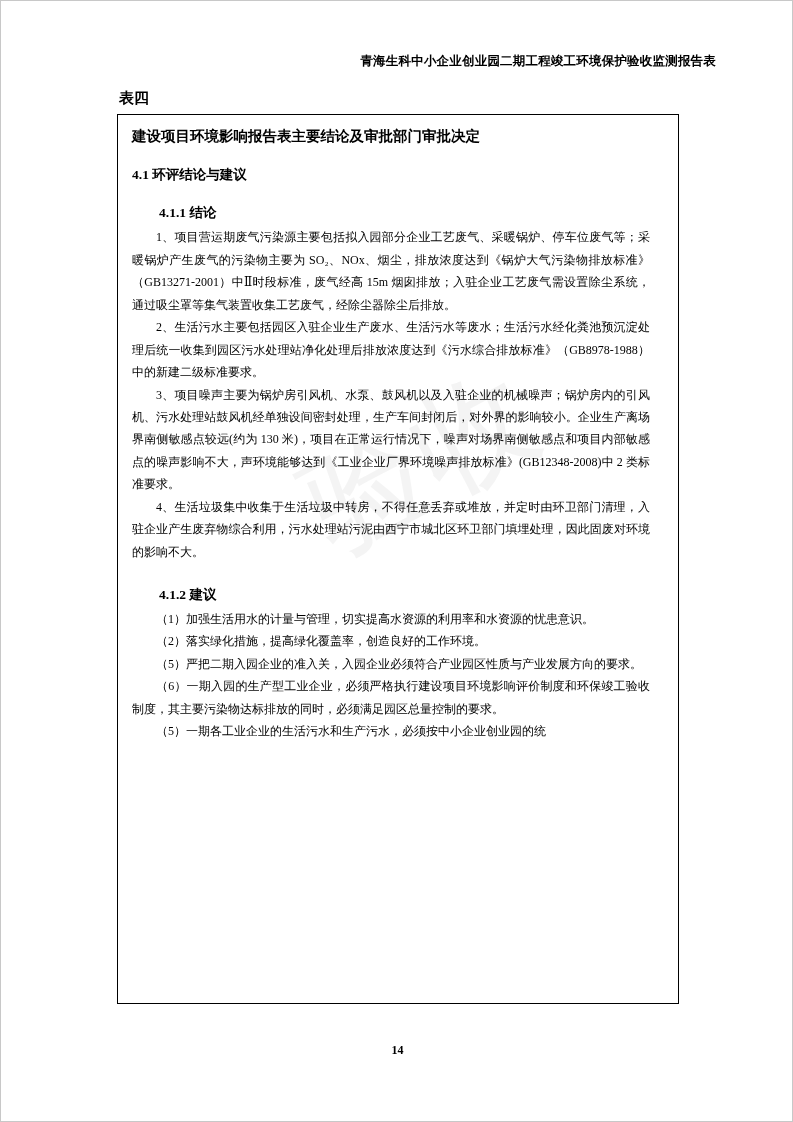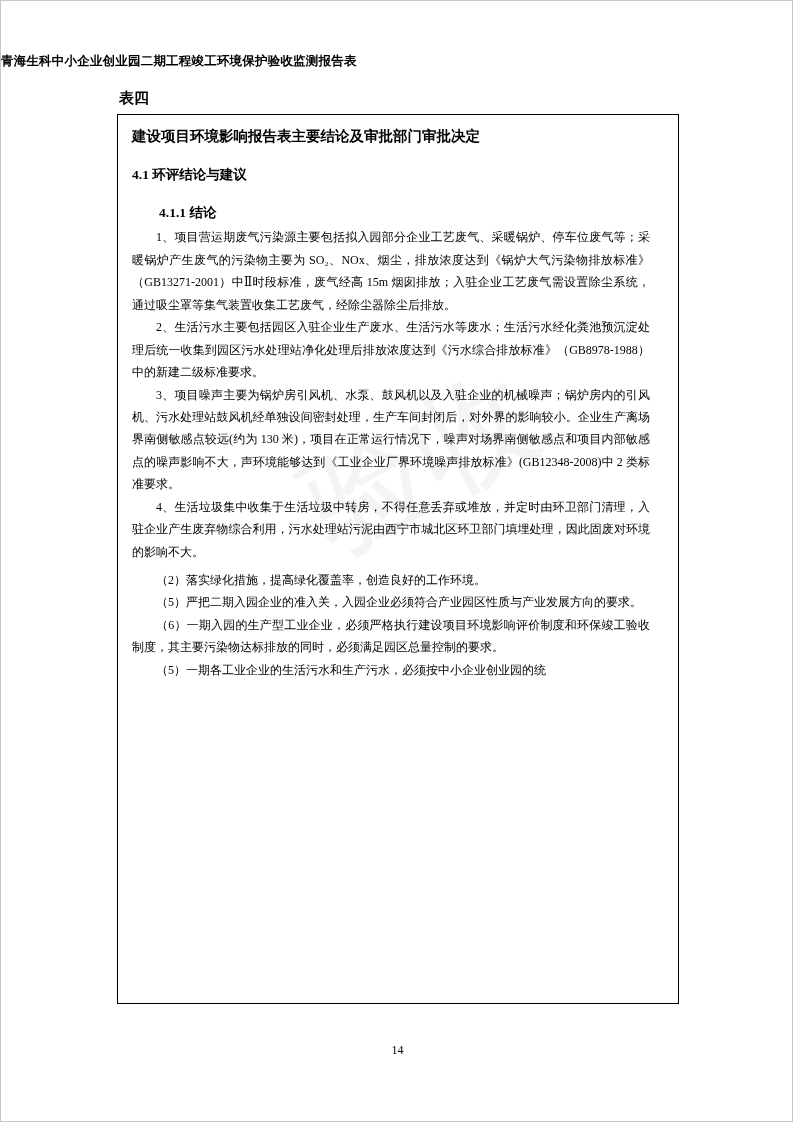--- a/index.html
+++ b/index.html
@@ -22,21 +22,21 @@
     height: 1122px;
     box-sizing: border-box;
     border: 1px solid #c8c8c8;
     background: #fff;
   }
   .header {
     position: absolute;
     top: 52px;
     left: 0;
     width: 715px;
-    text-align: left;
+    text-align: right;
     font-size: 12.5px;
     font-weight: bold;
     letter-spacing: 0.2px;
     font-family: "Liberation Serif", "DejaVu Serif", serif;
   }
   .table-label {
     position: absolute;
     top: 88px;
     left: 118px;
     font-size: 15px;
@@ -80,20 +80,21 @@
     margin: 0;
   }
   .gap-sm { height: 6px; }
   .page-number {
     position: absolute;
     top: 1042px;
     left: 0;
     width: 793px;
     text-align: center;
     font-size: 12px;
+    font-weight: bold;
   }
   
   .watermark {
     position: absolute;
     left: 300px;
     top: 380px;
     font-size: 120px;
     color: rgba(150,150,150,0.10);
     transform: rotate(-28deg);
     font-family: "Liberation Serif", serif;
@@ -121,21 +122,23 @@
 
     <div class="sub-title">4.1.1 结论</div>
 
     <p class="para">1、项目营运期废气污染源主要包括拟入园部分企业工艺废气、采暖锅炉、停车位废气等；采暖锅炉产生废气的污染物主要为 SO₂、NOx、烟尘，排放浓度达到《锅炉大气污染物排放标准》（GB13271-2001）中Ⅱ时段标准，废气经高 15m 烟囱排放；入驻企业工艺废气需设置除尘系统，通过吸尘罩等集气装置收集工艺废气，经除尘器除尘后排放。</p>
     <p class="para">2、生活污水主要包括园区入驻企业生产废水、生活污水等废水；生活污水经化粪池预沉淀处理后统一收集到园区污水处理站净化处理后排放浓度达到《污水综合排放标准》（GB8978-1988）中的新建二级标准要求。</p>
     <p class="para">3、项目噪声主要为锅炉房引风机、水泵、鼓风机以及入驻企业的机械噪声；锅炉房内的引风机、污水处理站鼓风机经单独设间密封处理，生产车间封闭后，对外界的影响较小。企业生产离场界南侧敏感点较远(约为 130 米)，项目在正常运行情况下，噪声对场界南侧敏感点和项目内部敏感点的噪声影响不大，声环境能够达到《工业企业厂界环境噪声排放标准》(GB12348-2008)中 2 类标准要求。</p>
     <p class="para">4、生活垃圾集中收集于生活垃圾中转房，不得任意丢弃或堆放，并定时由环卫部门清理，入驻企业产生废弃物综合利用，污水处理站污泥由西宁市城北区环卫部门填埋处理，因此固废对环境的影响不大。</p>
 
     <div class="gap-sm"></div>
 
+    <div class="sub-title">4.1.2 建议</div>
 
+    <p class="para">（1）加强生活用水的计量与管理，切实提高水资源的利用率和水资源的忧患意识。</p>
     <p class="para">（2）落实绿化措施，提高绿化覆盖率，创造良好的工作环境。</p>
     <p class="para">（5）严把二期入园企业的准入关，入园企业必须符合产业园区性质与产业发展方向的要求。</p>
     <p class="para">（6）一期入园的生产型工业企业，必须严格执行建设项目环境影响评价制度和环保竣工验收制度，其主要污染物达标排放的同时，必须满足园区总量控制的要求。</p>
     <p class="para">（5）一期各工业企业的生活污水和生产污水，必须按中小企业创业园的统</p>
 
   </div>
 
   <div class="page-number">14</div>
 
 </div>

